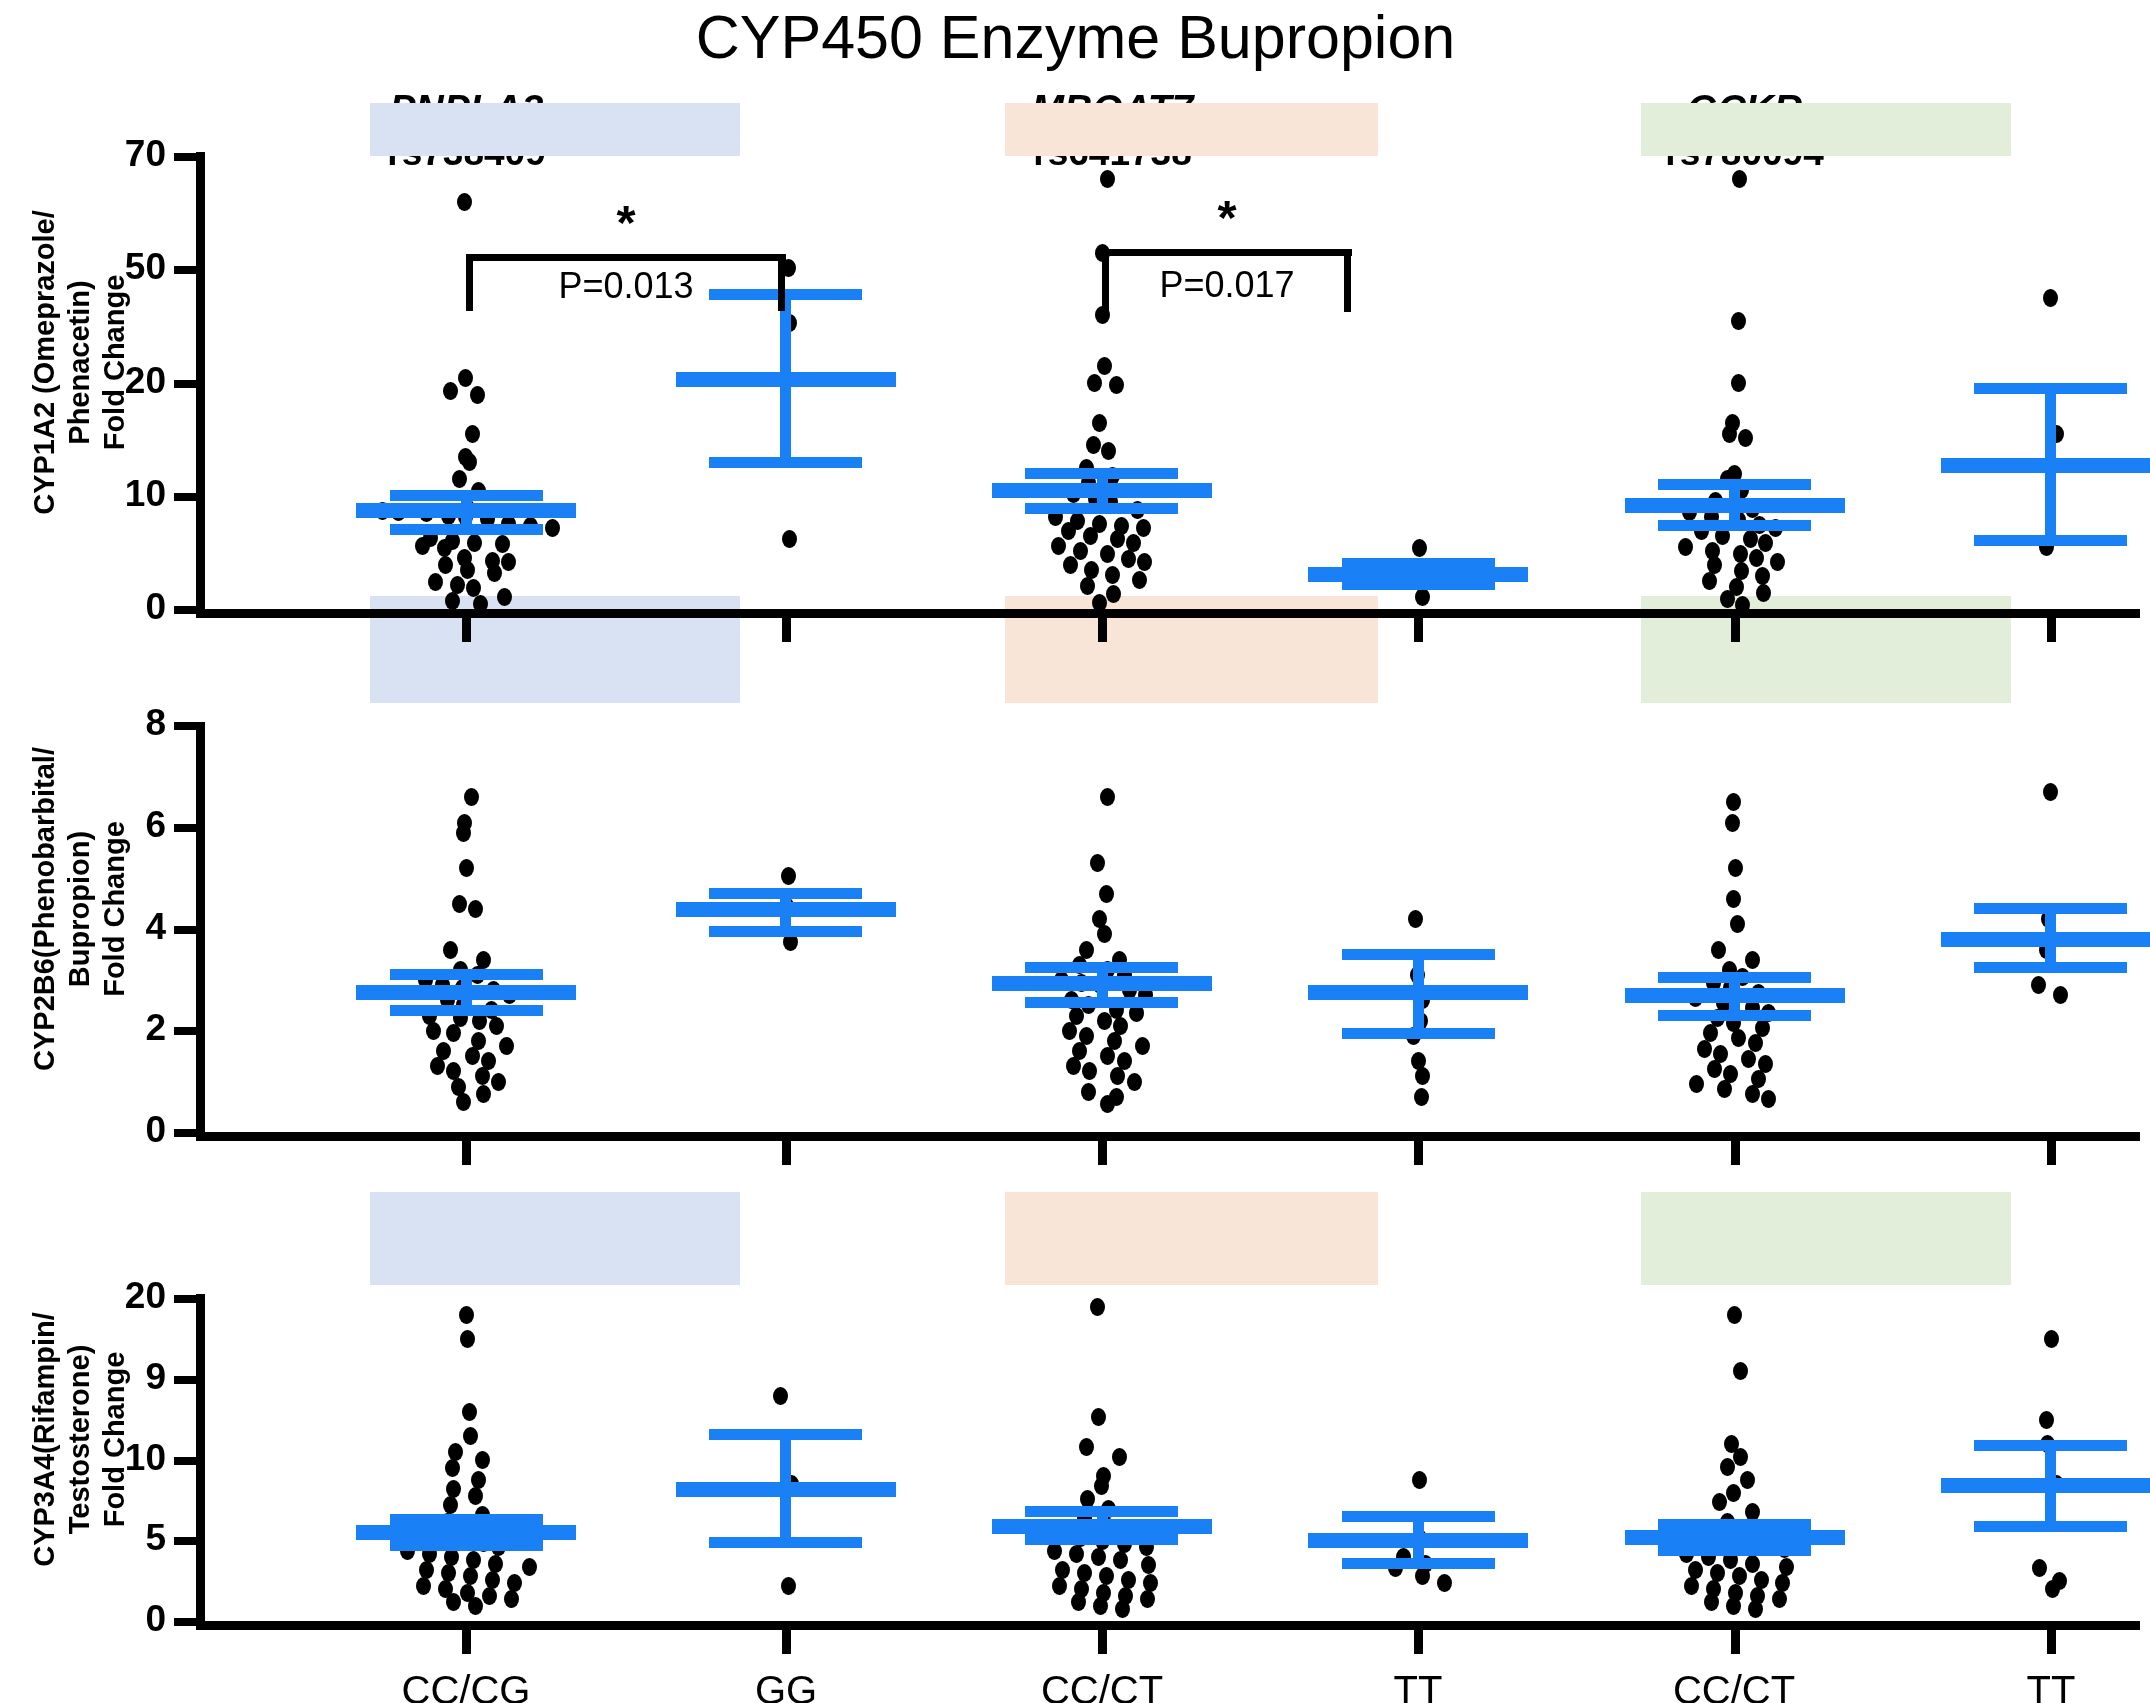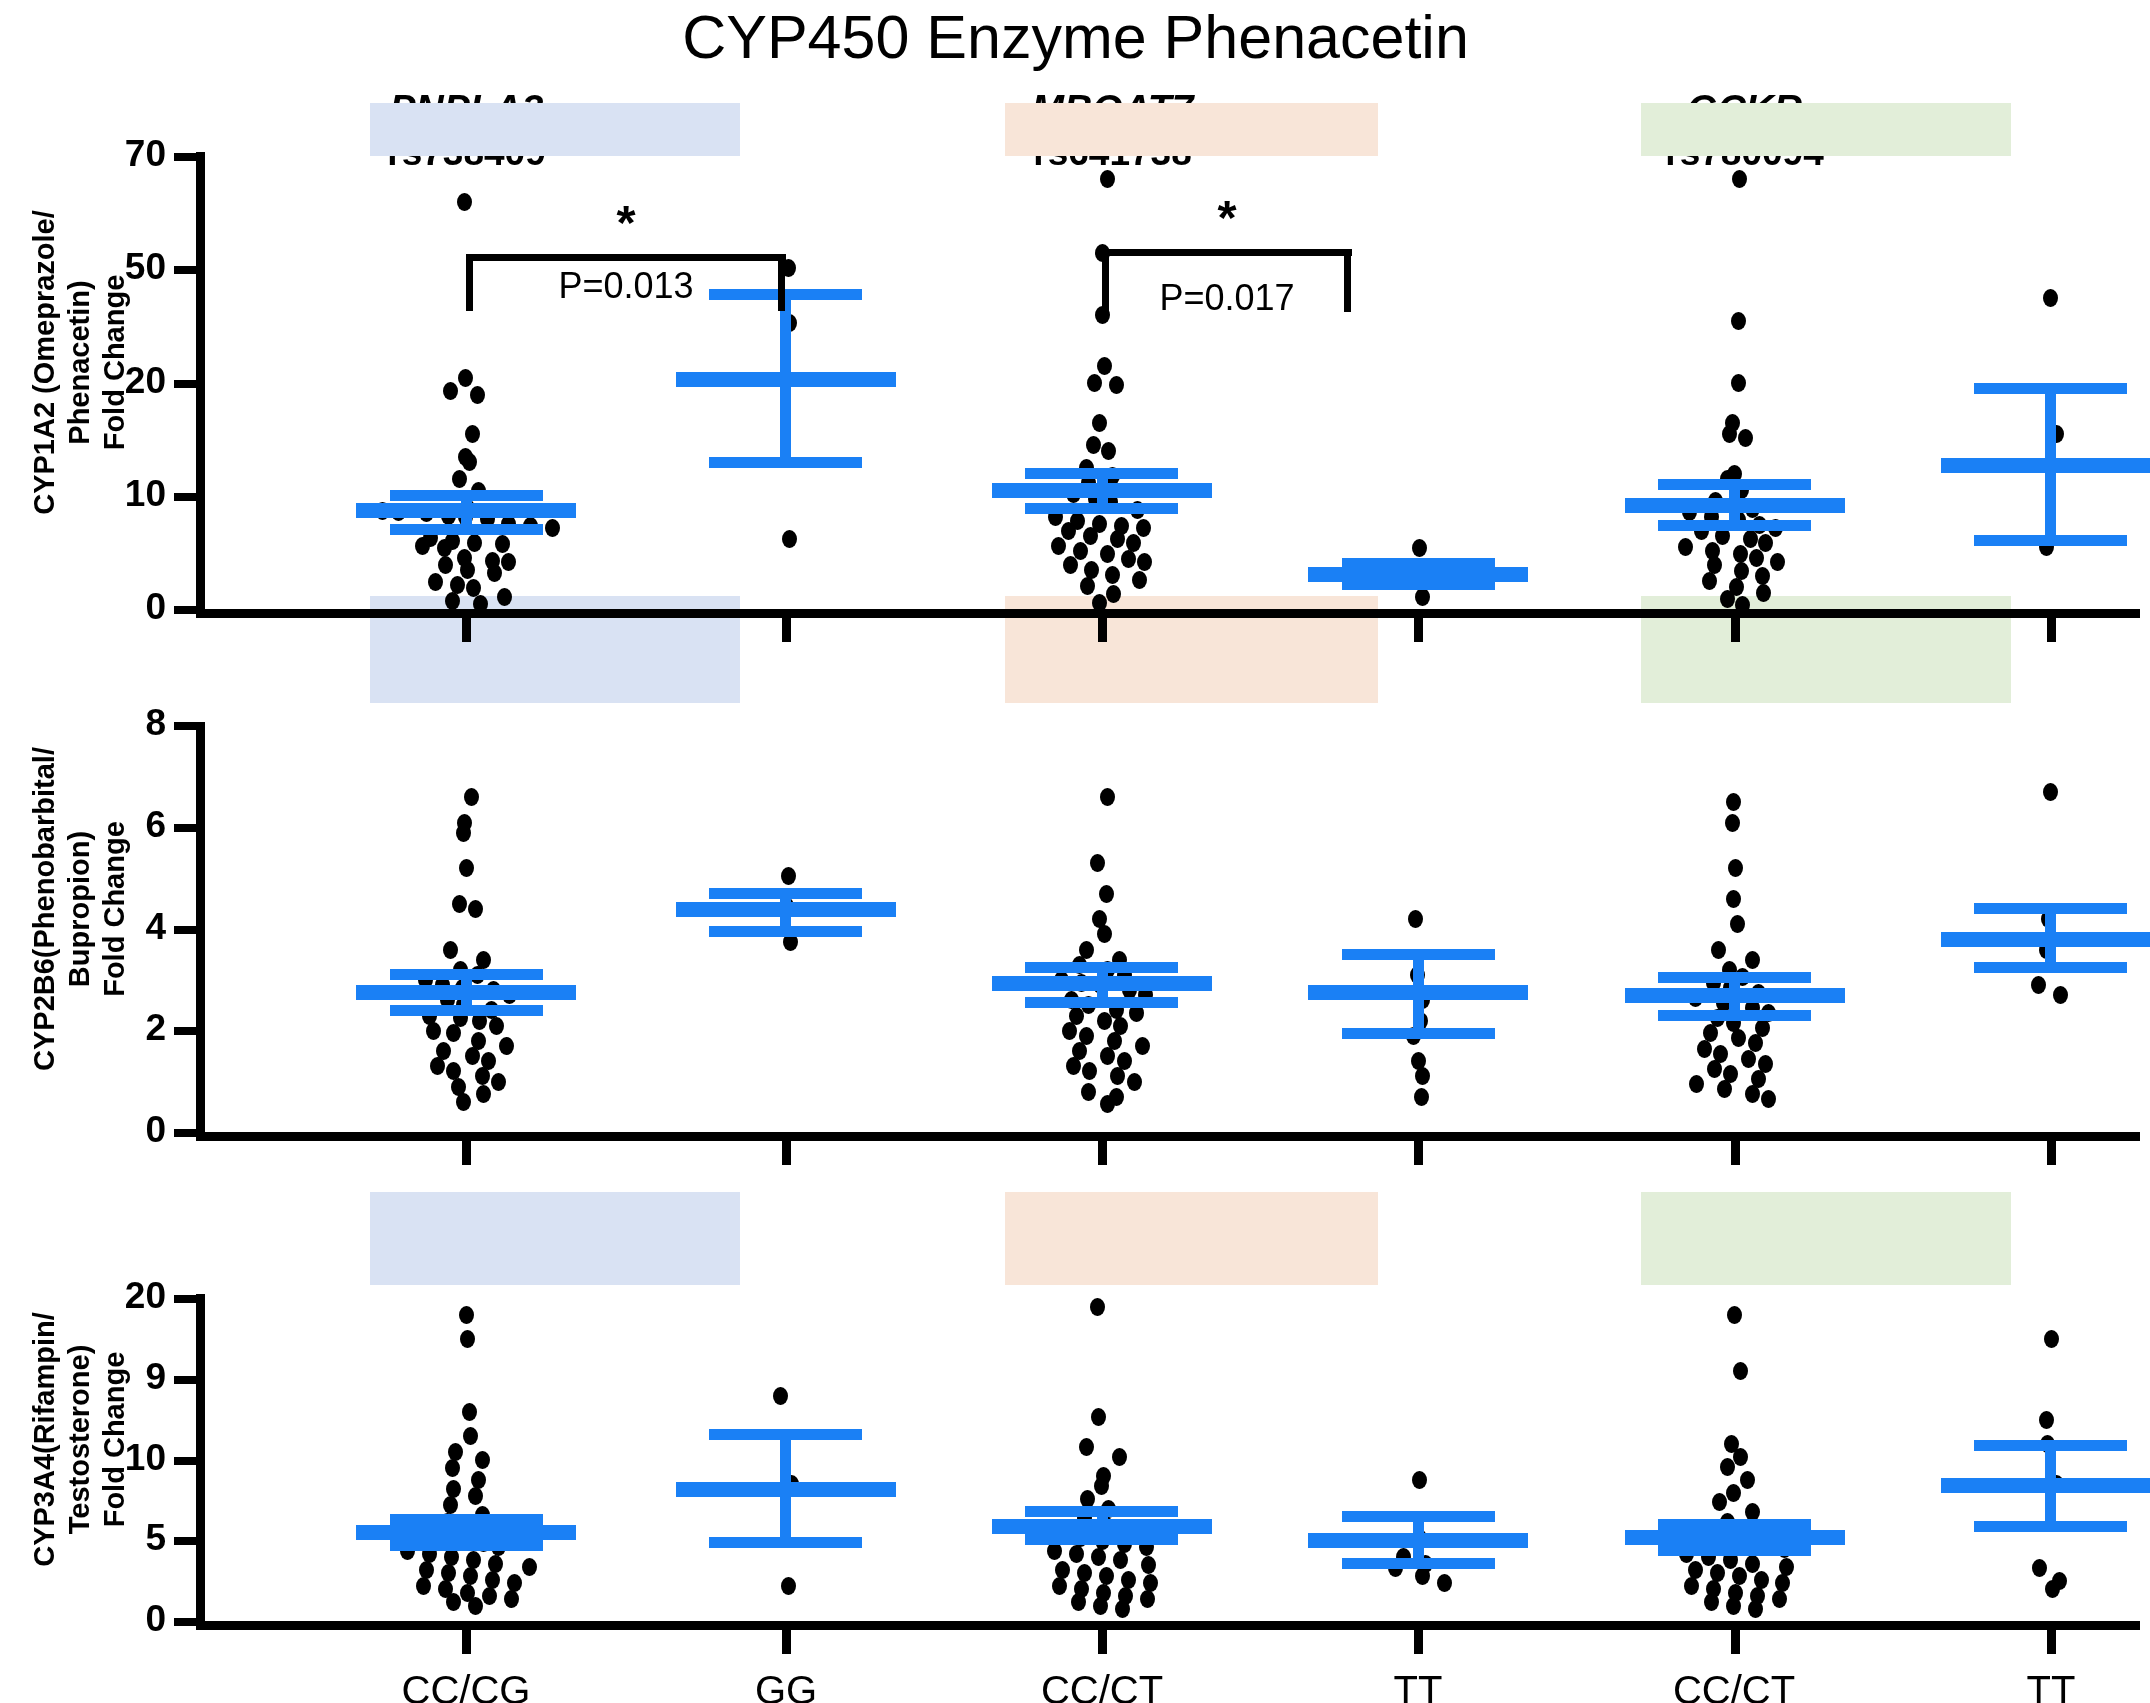--- a/index.html
+++ b/index.html
@@ -42,21 +42,21 @@
   .star{position:absolute;font-size:49px;font-weight:700;line-height:40px;text-align:center;}
   .pval{position:absolute;font-size:36px;line-height:40px;text-align:center;}
 
   .xlab{position:absolute;font-size:40px;line-height:44px;text-align:center;}
 </style>
 </head>
 <body>
 
 <div id="fig">
 
-  <div class="title">CYP450 Enzyme Phenacetin</div>
+  <div class="title">CYP450 Enzyme Bupropion</div>
 
   <div class="gene-hdr" id="gh0" style="left:280px;top:87px;width:373px;">
     <div class="gene-name">PNPLA3</div>
     <div class="gene-rs">rs738409</div>
   </div>
   <div class="gene-hdr" id="gh1" style="left:926px;top:87px;width:373px;">
     <div class="gene-name">MBOAT7</div>
     <div class="gene-rs">rs641738</div>
   </div>
   <div class="gene-hdr" id="gh2" style="left:1558px;top:87px;width:373px;">
@@ -592,16 +592,16 @@
       <div class="vl" style="left:466px;top:254px;height:57px;"></div>
       <div class="vl" style="left:778px;top:254px;height:57px;"></div>
       <div class="star" style="left:466px;top:202px;width:320px;">*</div>
       <div class="pval" style="left:466px;top:266px;width:320px;">P=0.013</div>
     </div>
     <div class="brk" style="left:0;top:0;width:2151px;height:1703px;">
       <div class="htop" style="left:1102px;top:249px;width:250px;"></div>
       <div class="vl" style="left:1102px;top:249px;height:63px;"></div>
       <div class="vl" style="left:1344px;top:249px;height:63px;"></div>
       <div class="star" style="left:1102px;top:197px;width:250px;">*</div>
-      <div class="pval" style="left:1102px;top:278px;width:250px;">P=0.017</div>
+      <div class="pval" style="left:1102px;top:265px;width:250px;">P=0.017</div>
     </div>
   </div>
 
 
 </body></html>

